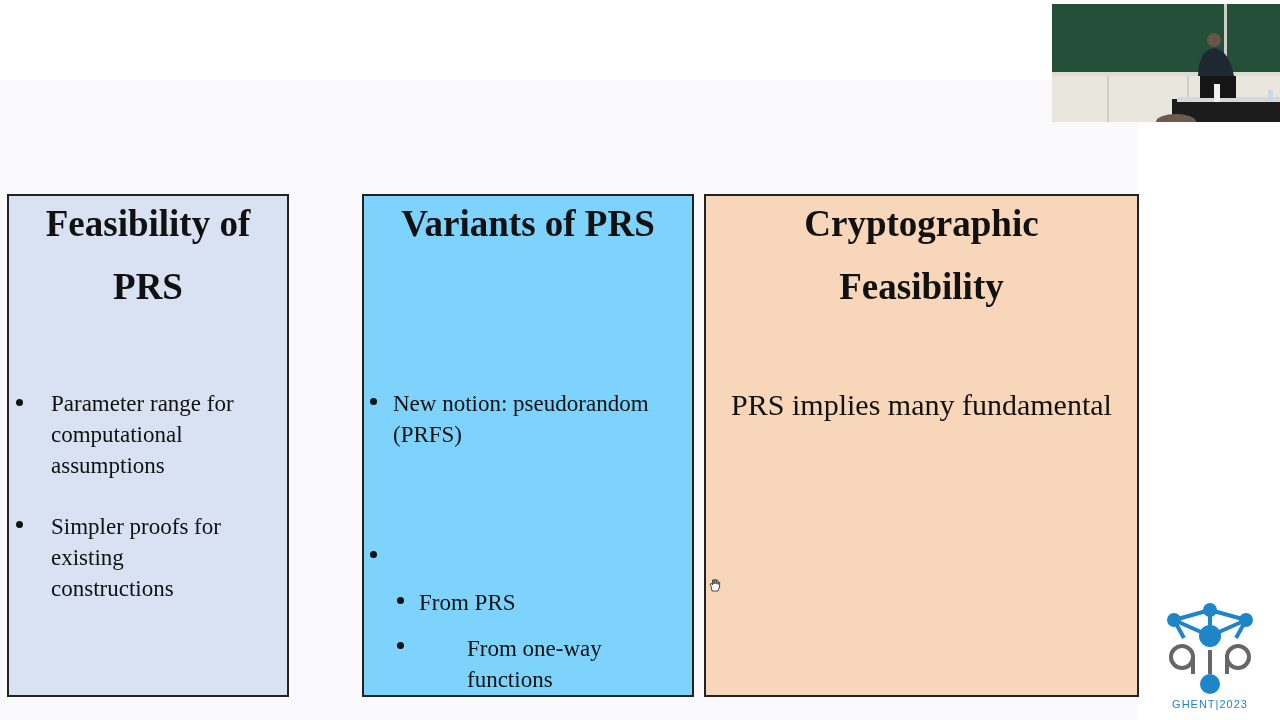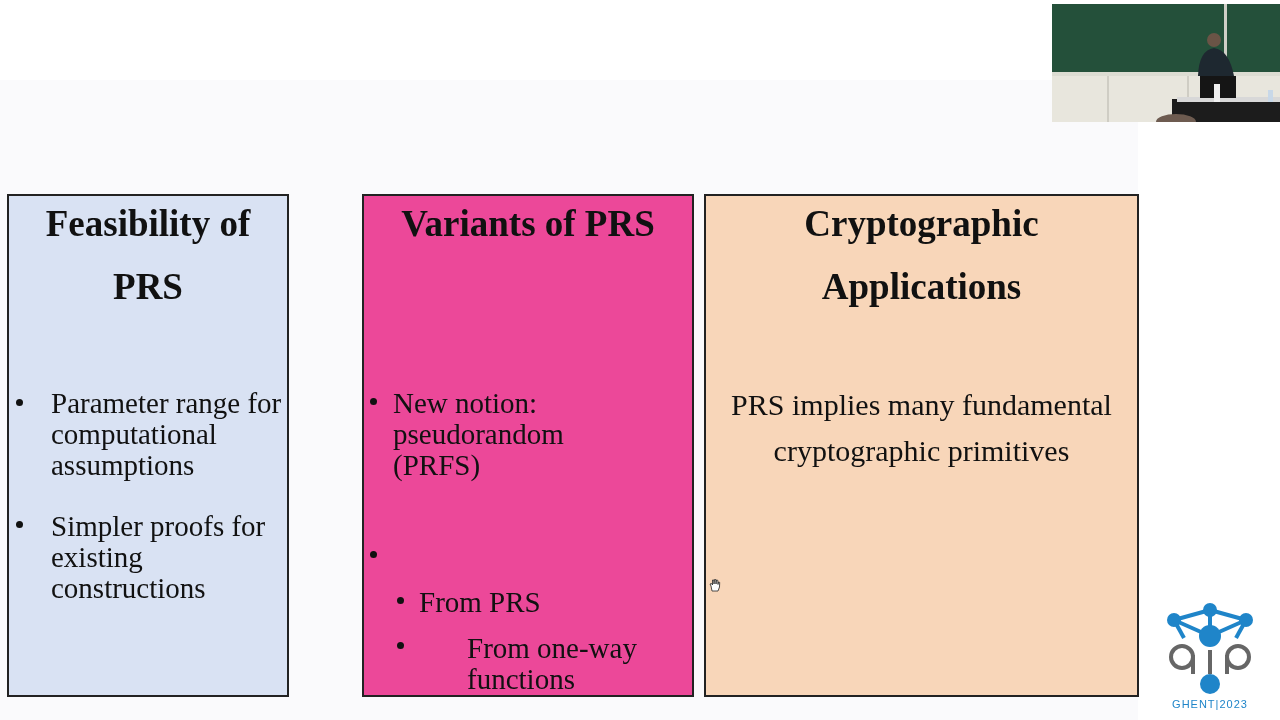--- a/index.html
+++ b/index.html
@@ -1,26 +1,26 @@
 <!DOCTYPE html>
 <html><head>
 <meta charset="utf-8">
 <style>
   html, body { margin:0; padding:0; }
   body { width:1280px; height:720px; position:relative; overflow:hidden; background:#ffffff; font-family:"Liberation Serif", "DejaVu Serif", serif; color:#111; }
   .slide { position:absolute; left:0; top:80px; width:1138px; height:640px; background:#fafafc; }
   .box { position:absolute; top:194px; height:503px; border:2px solid #222; box-sizing:border-box; }
   .box.blue { left:7px; width:282px; background:#d9e2f3; }
-  .box.yellow { left:362px; width:332px; background:#ec4899; }
+  .box.yellow { left:362px; width:332px; background:#7dd3fc; }
   .box.peach { left:704px; width:435px; background:#f8d6b9; }
   .box-title { position:absolute; left:0; right:0; text-align:center; font-weight:bold; font-size:37px; line-height:63px; }
   .blue .box-title { top:-4px; }
   .yellow .box-title { top:-4px; }
   .peach .box-title { top:-4px; }
-  .bullet { position:absolute; font-size:29px; line-height:31px; }
+  .bullet { position:absolute; font-size:23px; line-height:31px; }
   .dot { position:absolute; width:7px; height:7px; border-radius:50%; background:#111; }
   .para { position:absolute; font-size:30px; line-height:46px; text-align:center; left:0; right:0; }
   .cam { position:absolute; left:1052px; top:4px; width:228px; height:118px; overflow:hidden; background:#234a35; }
   .logo { position:absolute; left:1160px; top:598px; width:100px; height:115px; }
   .cursor { position:absolute; left:708px; top:578px; width:14px; height:14px; }
 </style>
 </head>
 <body>
 
 <div class="slide"></div>
@@ -49,25 +49,24 @@
   <div class="dot" style="left:6px;top:355px;"></div>
   <div class="dot" style="left:33px;top:401px;"></div>
   <div class="bullet" style="left:55px;top:391px;">From PRS</div>
   <div class="dot" style="left:33px;top:446px;"></div>
   <div class="bullet" style="left:55px;top:437px;margin-left:48px;">From one-way functions</div>
 </div>
 
 <div class="box peach">
   <div class="box-title">
     <div>Cryptographic</div>
-    <div>Applications</div>
+    <div>Feasibility</div>
   </div>
   <div class="para" style="top:186px;">
     <div>PRS implies many fundamental</div>
-    <div>cryptographic primitives</div>
   </div>
 </div>
 
 <svg class="cursor" viewBox="0 0 14 14">
   <path d="M4 13 L3 8 L2 6 L3.5 5.5 L4.5 7 L4.5 2 L5.8 2 L6 6 L6.5 1.5 L7.8 1.5 L8 6 L8.5 2 L9.8 2.3 L10 6.5 L10.5 4 L11.7 4.4 L11.5 9 L10 13 Z" fill="#fff" stroke="#222" stroke-width="0.8"></path>
 </svg>
 
 <div class="cam">
   <svg width="228" height="118" viewBox="0 0 228 118">
     <rect x="0" y="0" width="228" height="70" fill="#24503a"></rect>

